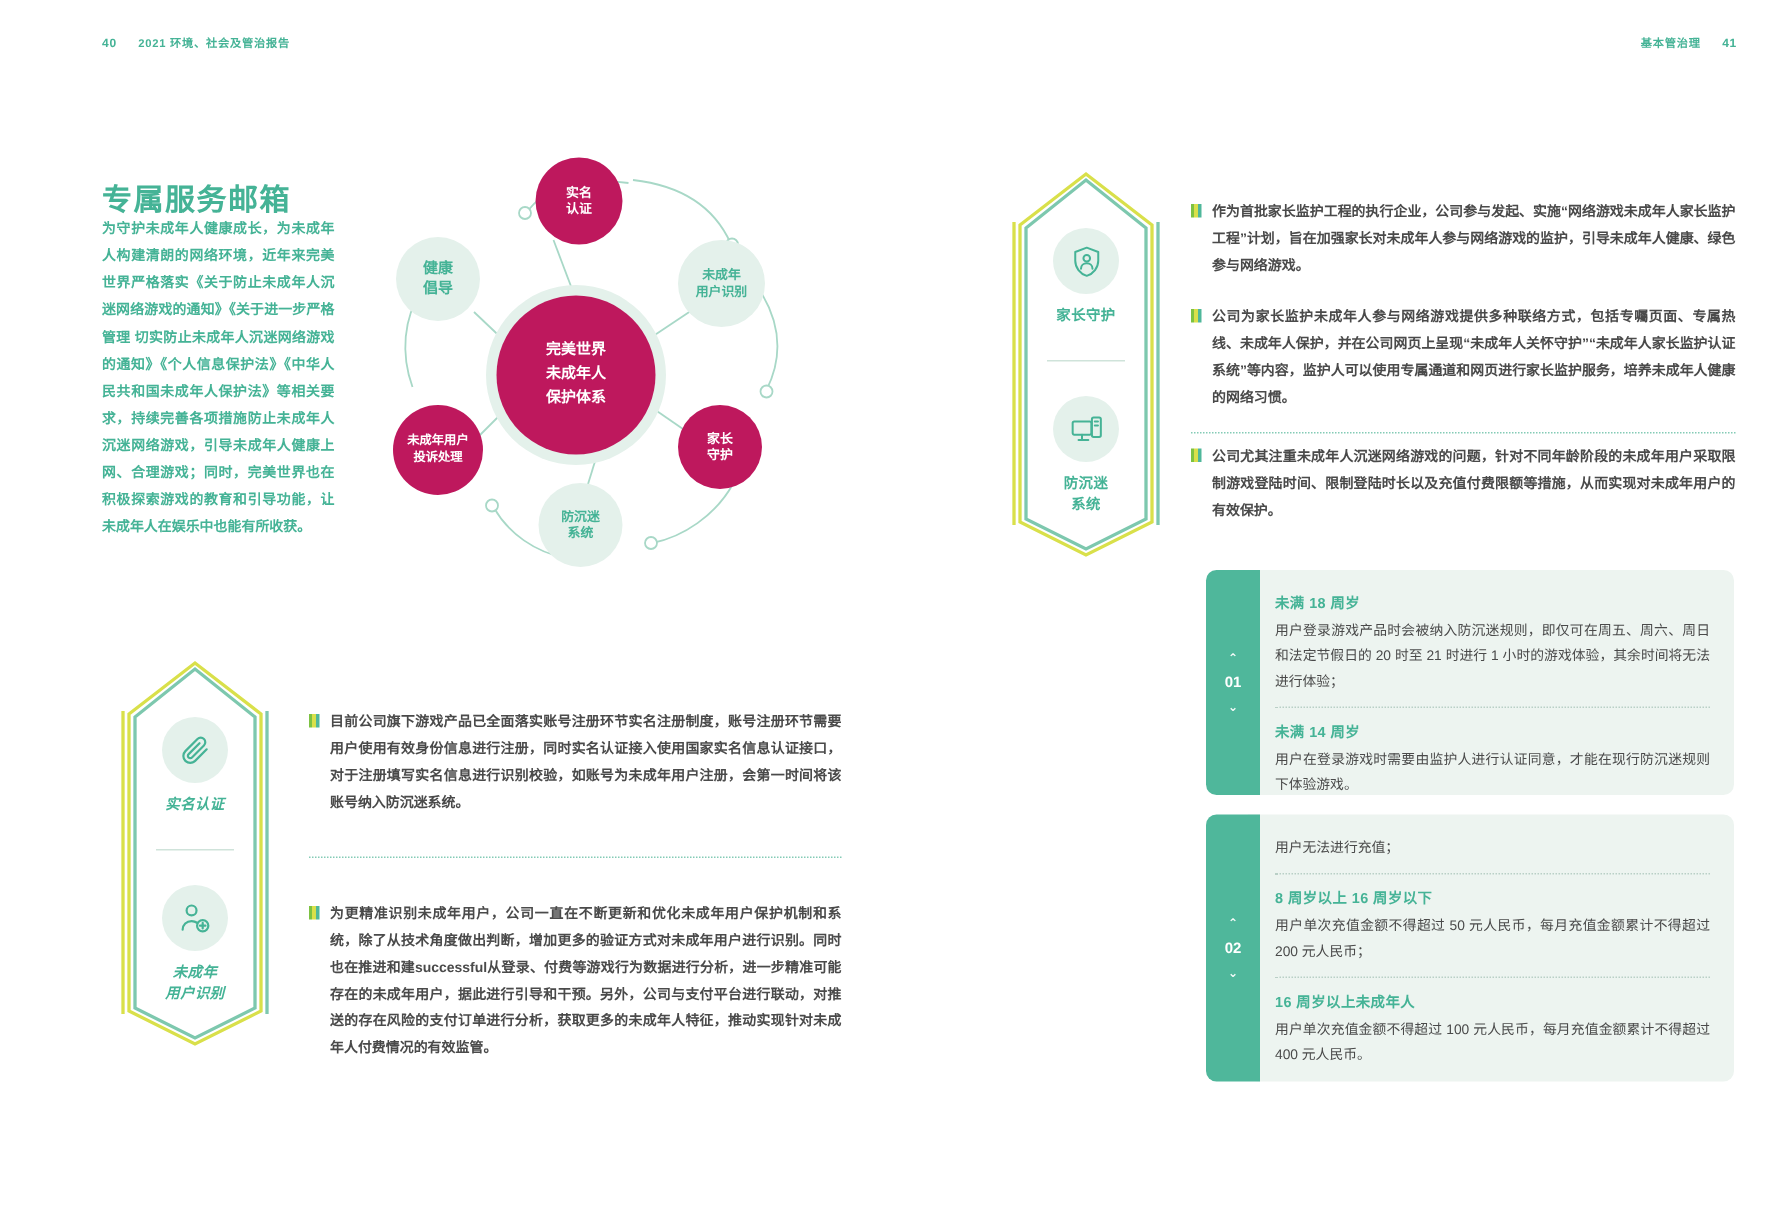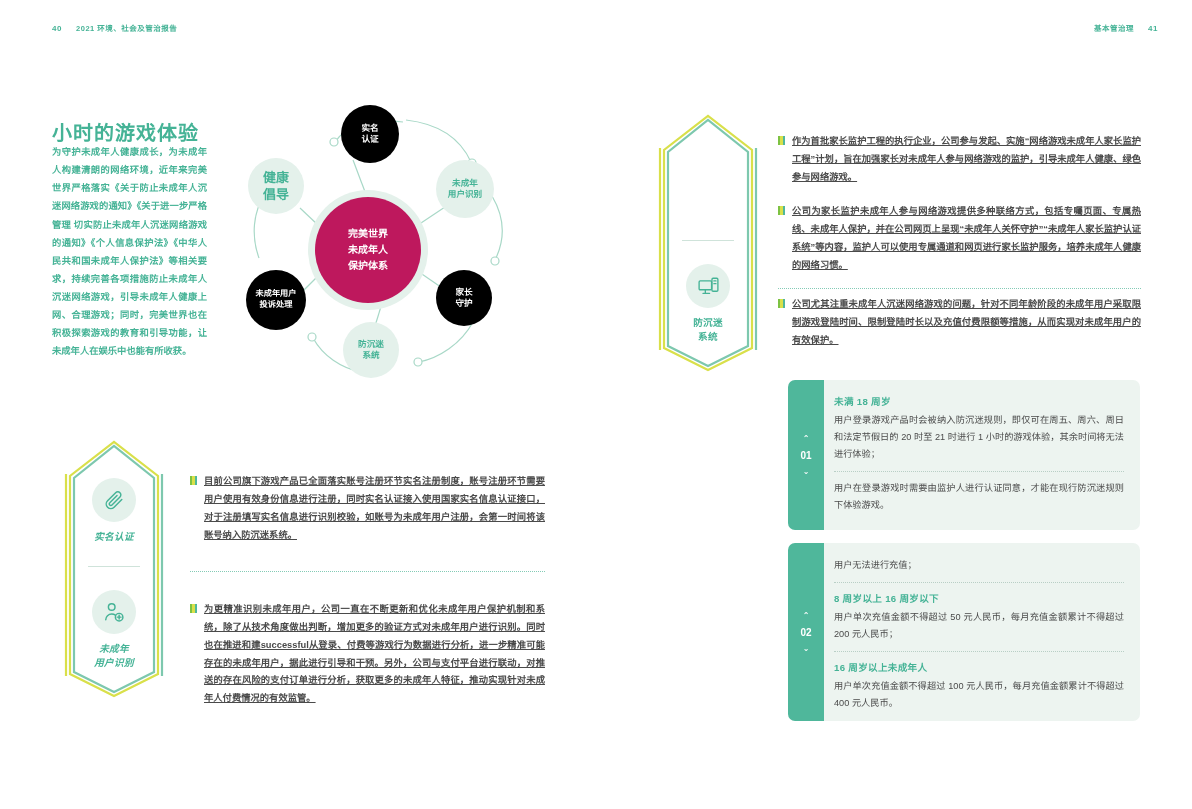--- a/index.html
+++ b/index.html
@@ -5,21 +5,21 @@
 <style>
   html,body{margin:0;padding:0;}
   body{
     width:1192px;height:809px;
     background:#ffffff;
     font-family:"Liberation Sans","DejaVu Sans",sans-serif;
     overflow:hidden;
     position:relative;
     color:#4a4a4a;
   }
-  .page{position:absolute;inset:0;}
+  .page{position:absolute;inset:0;margin-left:16px;}
 
   
   .runhead{
     position:absolute;top:22px;
     font-size:7.5px;letter-spacing:.5px;
     color:#45B396;font-weight:700;white-space:nowrap;
   }
   .runhead.left{left:52px;}
   .runhead.right{right:34px;}
   .runhead .folio{font-size:8px;font-weight:700;}
@@ -38,50 +38,50 @@
   }
 
   
   .diagram{position:absolute;left:243px;top:100px;width:285px;height:300px;}
   .diagram svg{position:absolute;left:0;top:0;}
   .node{
     position:absolute;border-radius:50%;
     display:flex;align-items:center;justify-content:center;
     text-align:center;font-weight:700;line-height:1.32;
   }
-  .node.dark{background:#000000;color:#ffffff;}
+  .node.dark{background:#be185d;color:#ffffff;}
   .node.light{background:#E4F1EB;color:#45B396;}
   .hub-halo{
     position:absolute;left:65px;top:90px;width:120px;height:120px;
     border-radius:50%;background:#E4F1EB;
   }
   .hub{
     position:absolute;left:72px;top:97px;width:106px;height:106px;
     border-radius:50%;background:#be185d;color:#fff;
     display:flex;align-items:center;justify-content:center;
     text-align:center;font-weight:700;font-size:10px;line-height:1.6;
   }
   #n-realname{left:98px;top:5px;width:58px;height:58px;font-size:8.6px;}
   #n-minorid {left:193px;top:60px;width:58px;height:58px;font-size:8.6px;}
   #n-guard   {left:193px;top:170px;width:56px;height:56px;font-size:8.6px;}
   #n-anti    {left:100px;top:222px;width:56px;height:56px;font-size:8.6px;}
   #n-complain{left:3px;top:170px;width:60px;height:60px;font-size:8.2px;}
-  #n-healthy {left:5px;top:58px;width:56px;height:56px;font-size:13px;}
+  #n-healthy {left:5px;top:58px;width:56px;height:56px;font-size:10px;}
 
   
   .blt{
     display:inline-block;width:7px;height:9px;margin-right:7px;
     vertical-align:-1px;flex:0 0 auto;margin-top:3px;
     background:linear-gradient(to right,
       #7DC242 0 33.3%, #D9E04A 33.3% 66.6%, #4FB79B 66.6% 100%);
   }
   .para{display:flex;align-items:flex-start;}
   .para p{
     margin:0;font-size:9.3px;line-height:1.92;text-align:justify;
-    color:#4a4a4a;font-weight:700;text-decoration:underline;
+    color:#4a4a4a;font-weight:700;
   }
   .dotrule{
     border-top:1px dotted #6FC3AA;height:0;opacity:.85;
   }
 
   
   .vpanel{position:absolute;}
   .vpanel .outline{position:absolute;left:0;top:0;}
   .badge{
     position:absolute;left:50%;transform:translateX(-50%);
@@ -133,21 +133,21 @@
     <span class="folio">40</span>
     <span class="sep"></span>
     <span>2021 环境、社会及管治报告</span>
   </div>
   <div class="runhead right">
     <span>基本管治理</span>
     <span class="sep"></span>
     <span class="folio">41</span>
   </div>
 
-  <h1 class="sec-title">小时的游戏体验</h1>
+  <h1 class="sec-title">专属服务邮箱</h1>
   <div class="sec-lead">为守护未成年人健康成长，为未成年人构建清朗的网络环境，近年来完美世界严格落实《关于防止未成年人沉迷网络游戏的通知》《关于进一步严格管理 切实防止未成年人沉迷网络游戏的通知》《个人信息保护法》《中华人民共和国未成年人保护法》等相关要求，持续完善各项措施防止未成年人沉迷网络游戏，引导未成年人健康上网、合理游戏；同时，完美世界也在积极探索游戏的教育和引导功能，让未成年人在娱乐中也能有所收获。</div>
 
   <div class="diagram">
     <svg width="285" height="300" viewBox="0 0 285 300">
       <g fill="none" stroke="#A8D8C7" stroke-width="1.2">
 
         <line x1="127" y1="105" x2="110" y2="60"></line>
         <line x1="172" y1="127" x2="205" y2="105"></line>
         <line x1="176" y1="172" x2="205" y2="192"></line>
         <line x1="140" y1="200" x2="132" y2="226"></line>
@@ -267,20 +267,30 @@
   </div>
 
   <div class="vpanel" style="left:652px;top:112px;width:112px;height:262px;">
     <svg class="outline" width="112" height="262" viewBox="0 0 112 262">
       <path d="M12 236 L12 38 L56 4 L100 38 L100 236 L56 258 Z" fill="none" stroke="#D9E04A" stroke-width="2.2"></path>
       <path d="M16 234 L16 40 L56 8 L96 40 L96 234 L56 254 Z" fill="none" stroke="#7DC8AE" stroke-width="2.2"></path>
       <path d="M8 238 L8 36" fill="none" stroke="#D9E04A" stroke-width="2.2"></path>
       <path d="M104 238 L104 36" fill="none" stroke="#7DC8AE" stroke-width="2.2"></path>
     </svg>
 
+    <div class="badge" style="top:40px;">
+      <div class="disc">
+        <svg width="23" height="23" viewBox="0 0 24 24" fill="none" stroke="#45B396" stroke-width="1.4" stroke-linecap="round" stroke-linejoin="round">
+          <path d="M12 2.2l8 3v6.1c0 4.7-3.3 9-8 10.5-4.7-1.5-8-5.8-8-10.5V5.2z"></path>
+          <circle cx="12" cy="9.6" r="2.3"></circle>
+          <path d="M8 16.8c0-2.2 1.8-3.8 4-3.8s4 1.6 4 3.8"></path>
+        </svg>
+      </div>
+      <div class="blabel">家长守护</div>
+    </div>
 
     <div class="vdivider" style="top:128px;"></div>
 
     <div class="badge" style="top:152px;">
       <div class="disc">
         <svg width="23" height="23" viewBox="0 0 24 24" fill="none" stroke="#45B396" stroke-width="1.4" stroke-linecap="round" stroke-linejoin="round">
           <rect x="2.2" y="6.2" width="13" height="9.2" rx="1.1"></rect>
           <path d="M6.3 19.2h6.8M8.7 15.4v3.8"></path>
           <rect x="15.6" y="3.4" width="6.2" height="13.6" rx="1.2"></rect>
           <path d="M17.6 6.2h2.2M17.6 9h2.2"></path>
@@ -316,20 +326,21 @@
       <span>01</span>
       <span class="chev">⌄</span>
     </div>
     <div class="body">
       <div class="item">
         <div class="ihead">未满 18 周岁</div>
         <div class="itext">用户登录游戏产品时会被纳入防沉迷规则，即仅可在周五、周六、周日和法定节假日的 20 时至 21 时进行 1 小时的游戏体验，其余时间将无法进行体验；</div>
       </div>
       <div class="isep"></div>
       <div class="item">
+        <div class="ihead">未满 14 周岁</div>
         <div class="itext">用户在登录游戏时需要由监护人进行认证同意，才能在现行防沉迷规则下体验游戏。</div>
       </div>
     </div>
   </div>
 
   <div class="card" style="left:788px;top:543px;width:352px;height:178px;">
     <div class="tab">
       <span class="chev">⌃</span>
       <span>02</span>
       <span class="chev">⌄</span>

